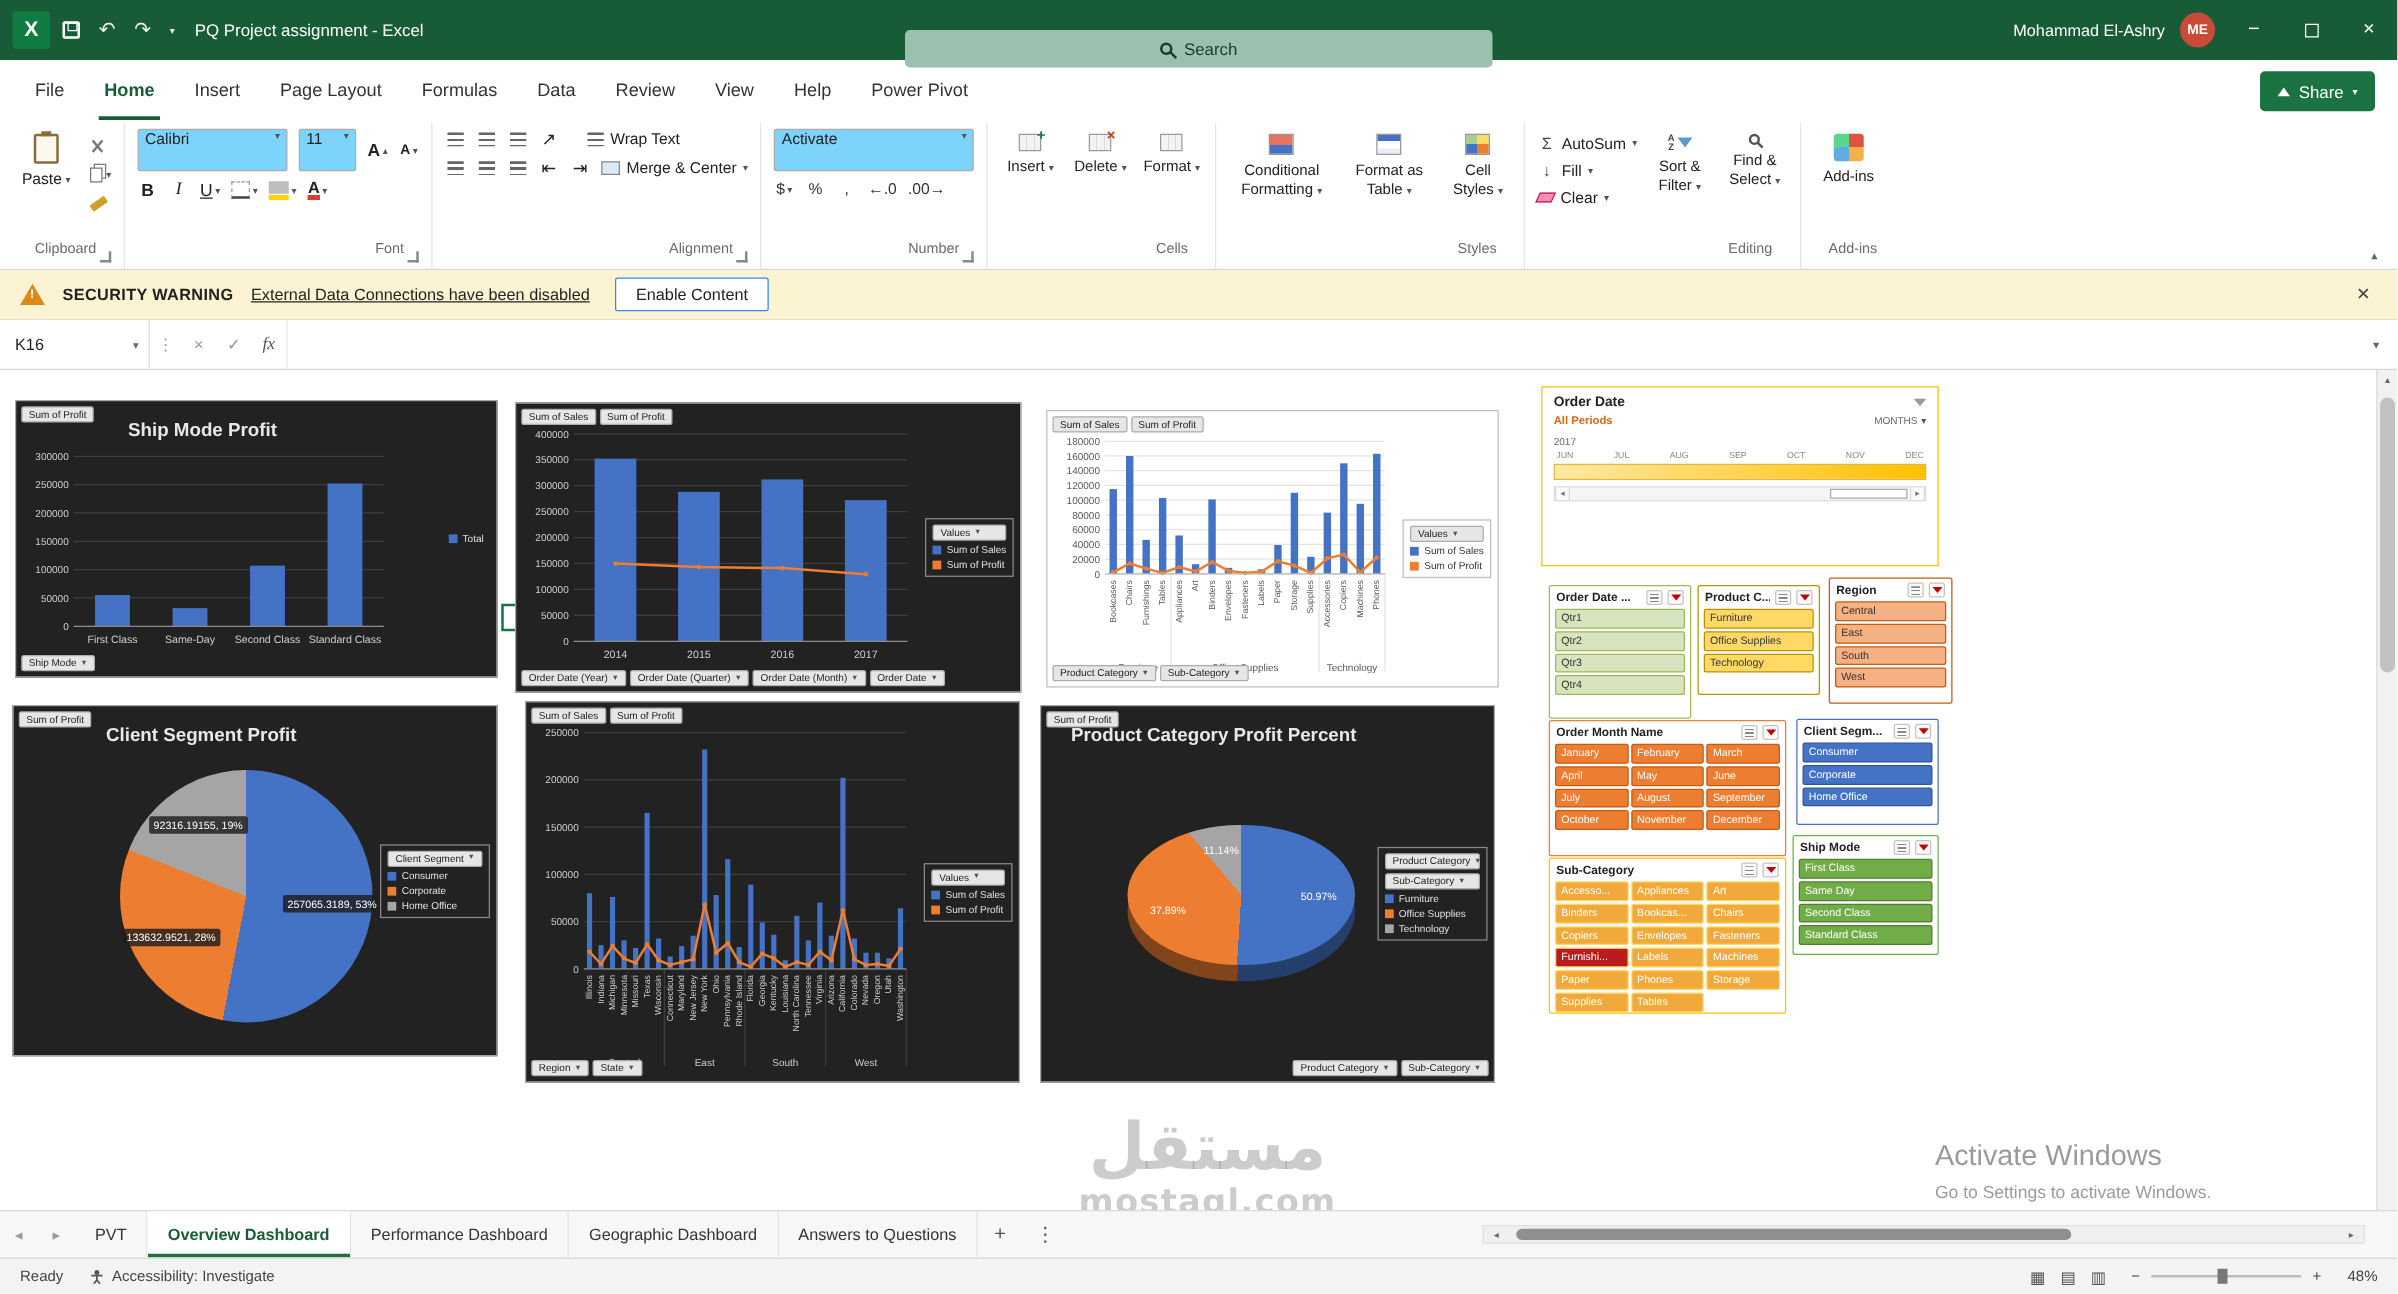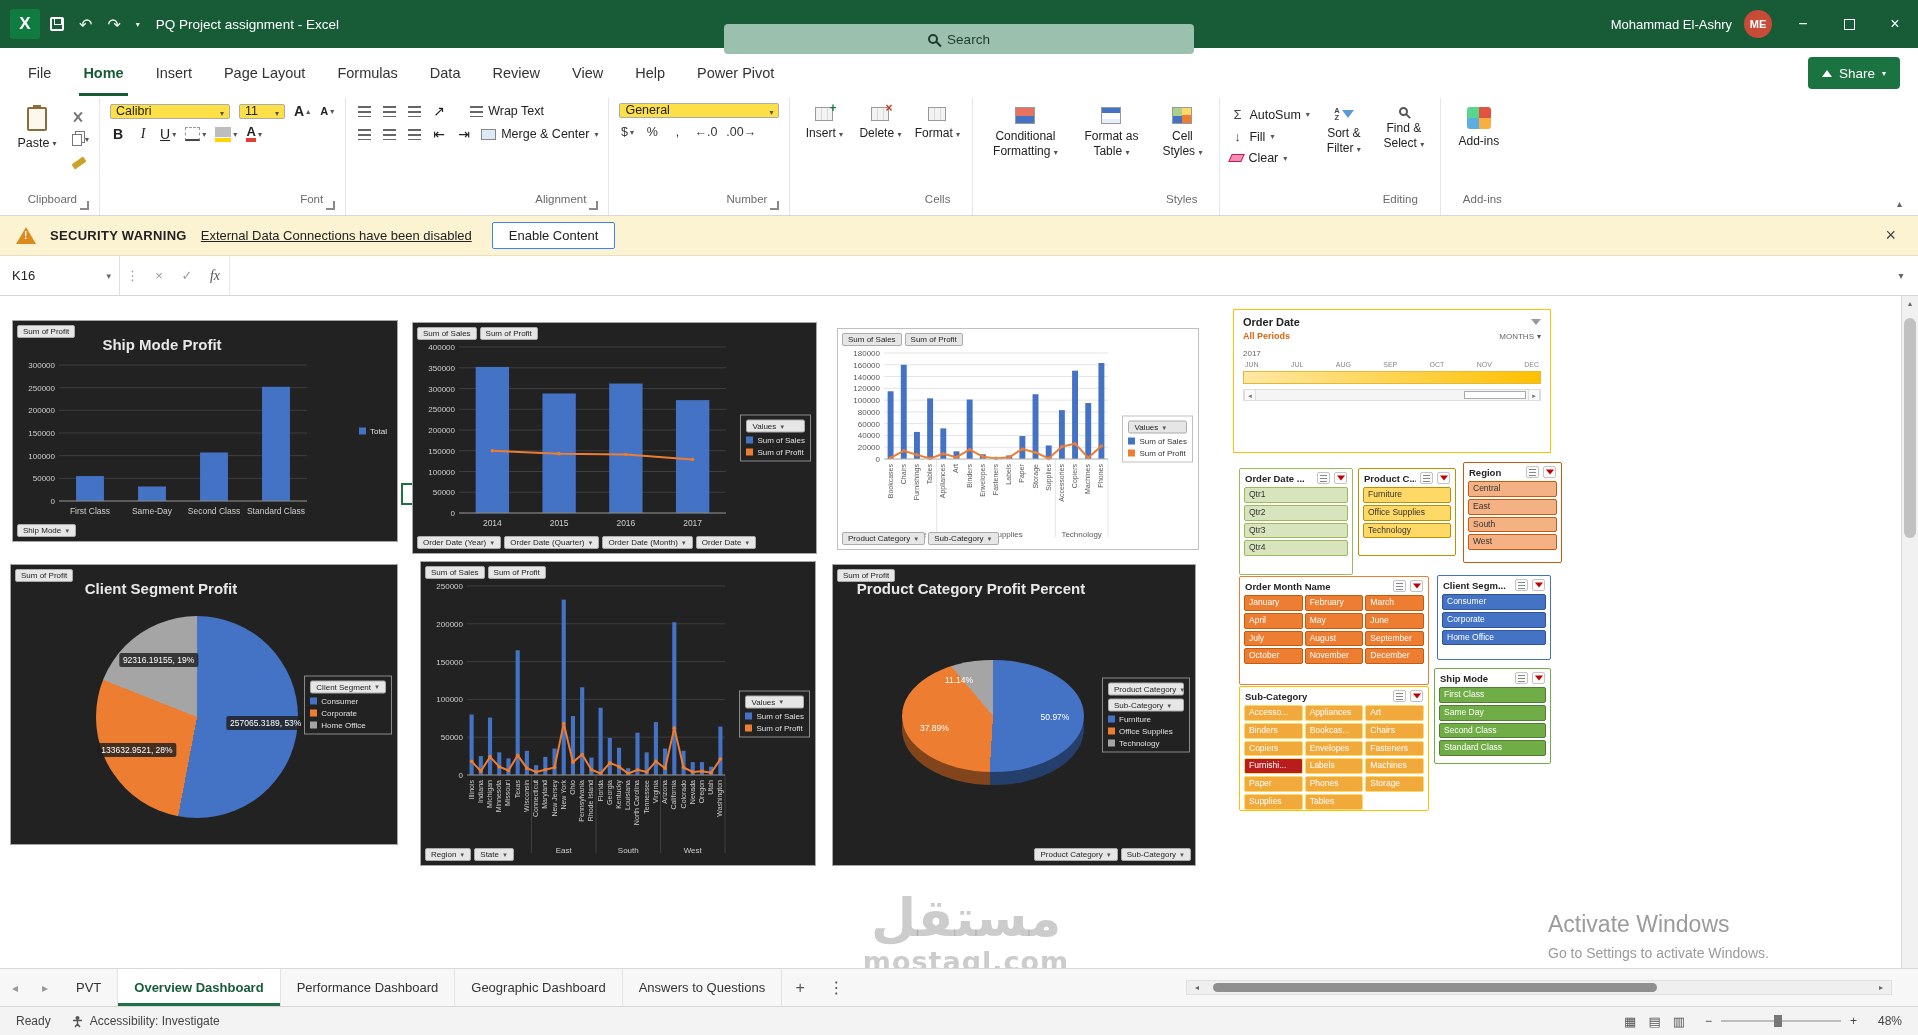--- a/index.html
+++ b/index.html
@@ -41,21 +41,21 @@
 .blbl{display:flex;align-items:center;gap:3px}
 .mini-col{display:flex;flex-direction:column;gap:8px;padding-top:6px}
 .mini-btn{display:flex;align-items:center;gap:3px;height:15px}
 .i-paste{width:20px;height:24px;border:2px solid #8A6D3B;border-radius:2px;position:relative;background:#FDF8EE}
 .i-paste::before{content:'';position:absolute;left:4px;top:-4px;width:8px;height:4px;background:#8A6D3B}
 .i-cut{width:12px;height:12px;position:relative;display:inline-block}
 .i-cut::before,.i-cut::after{content:'';position:absolute;left:5px;top:0;width:2px;height:12px;background:#777}
 .i-cut::before{transform:rotate(40deg)}.i-cut::after{transform:rotate(-40deg)}
 .i-copy{width:10px;height:12px;border:1.5px solid #777;display:inline-block;box-shadow:3px -3px 0 -1px #fff,3px -3px 0 0 #777}
 .i-brush{width:14px;height:6px;background:#C9A227;transform:rotate(-35deg);display:inline-block;border-radius:1px}
-.select-box{border:1px solid #ACACAC;height:15px;display:flex;align-items:flex-end;justify-content:space-between;padding:0 5px;font-size:12.5px;background:#fde047;border-radius:2px}
+.select-box{border:1px solid #ACACAC;height:34px;display:flex;align-items:flex-start;justify-content:space-between;padding:0 5px;font-size:12.5px;background:#7dd3fc;border-radius:2px}
 .font-name{width:120px}.font-size{width:46px}.num-fmt{width:160px}
 .aa{font-size:14px;font-weight:bold}
 .tbtn{display:inline-flex;align-items:center;gap:2px;font-size:14px;min-width:16px;justify-content:center}
 .b-bold{font-weight:bold}
 .b-italic{font-style:italic;font-family:"Liberation Serif",serif}
 .b-underline span{text-decoration:underline}
 .i-borders{width:15px;height:14px;border:1px dashed #999;border-bottom:2px solid #444;display:inline-block}
 .i-fill{width:16px;height:10px;background:#BDBDBD;display:inline-block;position:relative;margin-bottom:5px}
 .i-fill::after{content:'';position:absolute;left:0;bottom:-5px;width:16px;height:4px;background:#FFD400}
 .i-fontcolor{display:inline-block;font-size:13px;font-weight:bold;line-height:12px;border-bottom:4px solid #E03C31}
@@ -337,21 +337,21 @@
             <i class="chev">▾</i>
           </span>
       </div>
     </div>
     <div class="rg-l"><span>Alignment</span><span class="launcher"></span></div>
   </div>
 
   <div class="rgroup">
     <div class="rg-c col">
       <span class="select-box num-fmt">
-          <span>General</span>
+          <span>Activate</span>
           <i class="chev">▾</i>
         </span>
       <div class="row">
         <span class="tbtn num-ico">
             <span>$</span>
             <i class="chev">▾</i>
           </span>
         <span class="tbtn num-ico">%</span>
         <span class="tbtn num-ico">,</span>
         <span class="tbtn num-ico">←.0</span>
@@ -774,21 +774,21 @@
       </div></div>
   <div class="chart dark" id="chart-category-profit-percent" style="left:832px;top:268px;width:364px;height:302px">
       <div class="fbrow fb-top">
         <span class="fbtn">Sum of Profit</span>
       </div>
       <div class="ctitle">Product Category Profit Percent</div>
       <div class="pie3d-depth" style="left:69.16px;top:107.58px;width:182px;height:112.84px;background:conic-gradient(#4472C4 0deg 183.492deg,#ED7D31 183.492deg 319.896deg,#A5A5A5 319.896deg 360deg)"></div>
       <div class="pie3d-top" style="left:69.16px;top:94.58px;width:182px;height:112.84px;background:conic-gradient(#4472C4 0deg 183.492deg,#ED7D31 183.492deg 319.896deg,#A5A5A5 319.896deg 360deg)"></div>
       <div class="pie-label" style="left:222.0112703778152px;top:152.16895120463332px">50.97%</div>
       <div class="pie-label" style="left:101.41158645511717px;top:163.05032334880704px">37.89%</div>
-      <div class="pie-label" style="left:126px;top:114.96005260922942px">11.14%</div>
+      <div class="pie-label" style="left:144px;top:114.96005260922942px">11.14%</div>
       <div class="legend">
         <span class="fbtn">Product Category<i class="chev">▼</i></span>
         <span class="fbtn">Sub-Category<i class="chev">▼</i></span>
         <div class="litem"><span class="sw" style="background:#4472C4"></span>Furniture</div>
         <div class="litem"><span class="sw" style="background:#ED7D31"></span>Office Supplies</div>
         <div class="litem"><span class="sw" style="background:#A5A5A5"></span>Technology</div>
       </div>
       <div class="fbrow fb-bottom right">
         <span class="fbtn">Product Category<i class="chev">▼</i></span>
         <span class="fbtn">Sub-Category<i class="chev">▼</i></span>

